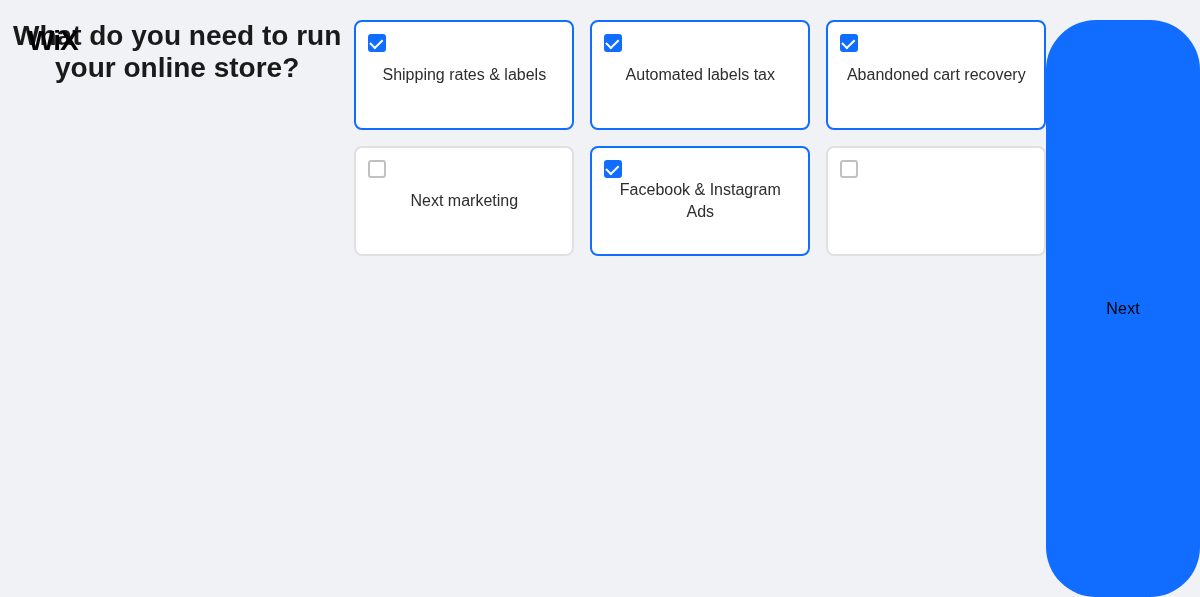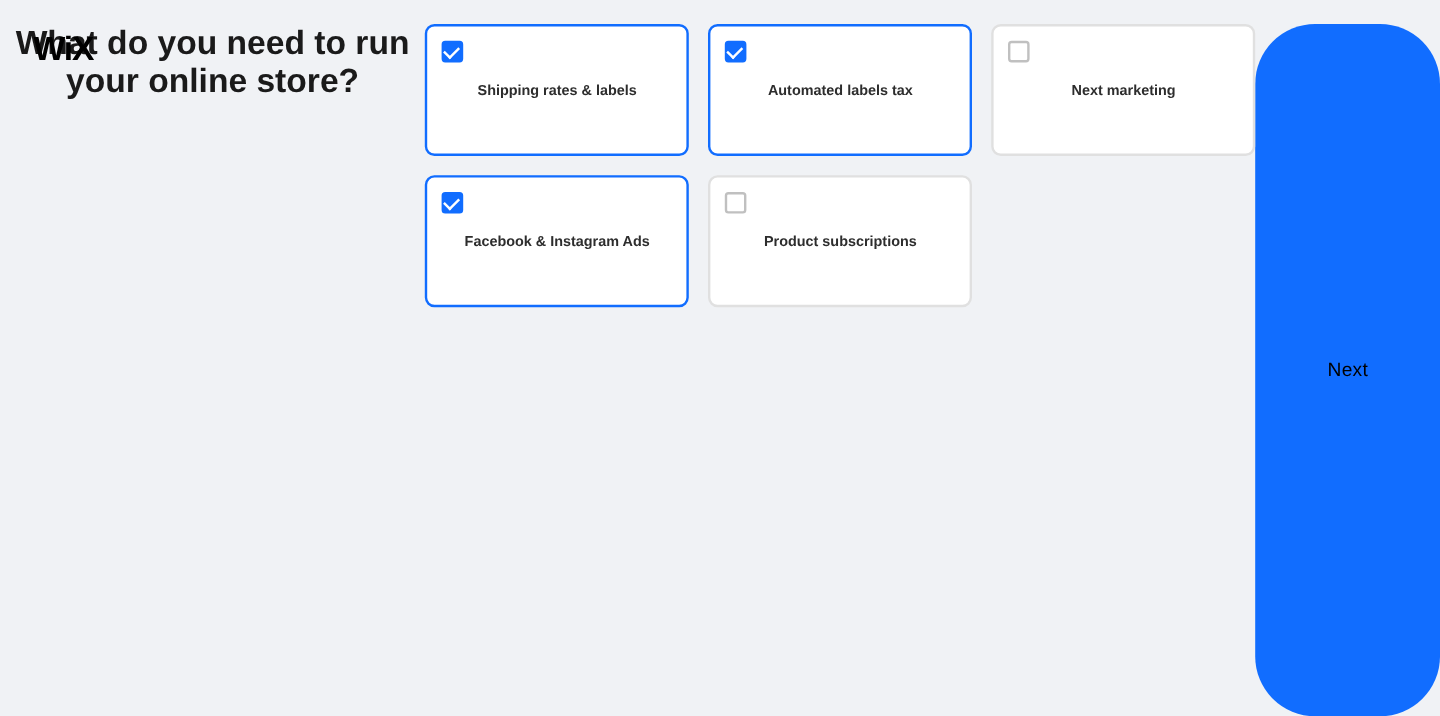--- a/index.html
+++ b/index.html
@@ -92,22 +92,22 @@
       content: '';
       width: 10px;
       height: 6px;
       border-left: 2px solid #fff;
       border-bottom: 2px solid #fff;
       transform: rotate(-45deg) translateY(-1px);
       display: block;
     }
 
     .option-label {
-      font-size: 12px;
-      font-weight: 700;
+      font-size: 16px;
+      font-weight: 400;
       color: #2d2d2d;
       text-align: center;
       line-height: 1.4;
     }
 
     .next-button {
       background: #116dff;
       color: #000000;
       border: none;
       border-radius: 50px;
@@ -133,28 +133,31 @@
   <div class="options-grid" id="options-grid">
 
   <div class="option-card selected">
         <div class="checkbox"></div>
         <span class="option-label">Shipping rates &amp; labels</span>
       </div>
       <div class="option-card selected">
         <div class="checkbox"></div>
         <span class="option-label">Automated labels tax</span>
       </div>
+      <div class="option-card selected">
+        <div class="checkbox"></div>
+        <span class="option-label">Abandoned cart recovery</span>
+      </div>
       <div class="option-card">
         <div class="checkbox"></div>
         <span class="option-label">Next marketing</span>
       </div>
       <div class="option-card selected">
         <div class="checkbox"></div>
         <span class="option-label">Facebook &amp; Instagram Ads</span>
       </div>
       <div class="option-card">
         <div class="checkbox"></div>
-        <span class="option-label">Product subscriptions</span>
       </div>
     </div>
 
   <button class="next-button">Next</button>
 </div>
 
 </body></html>

